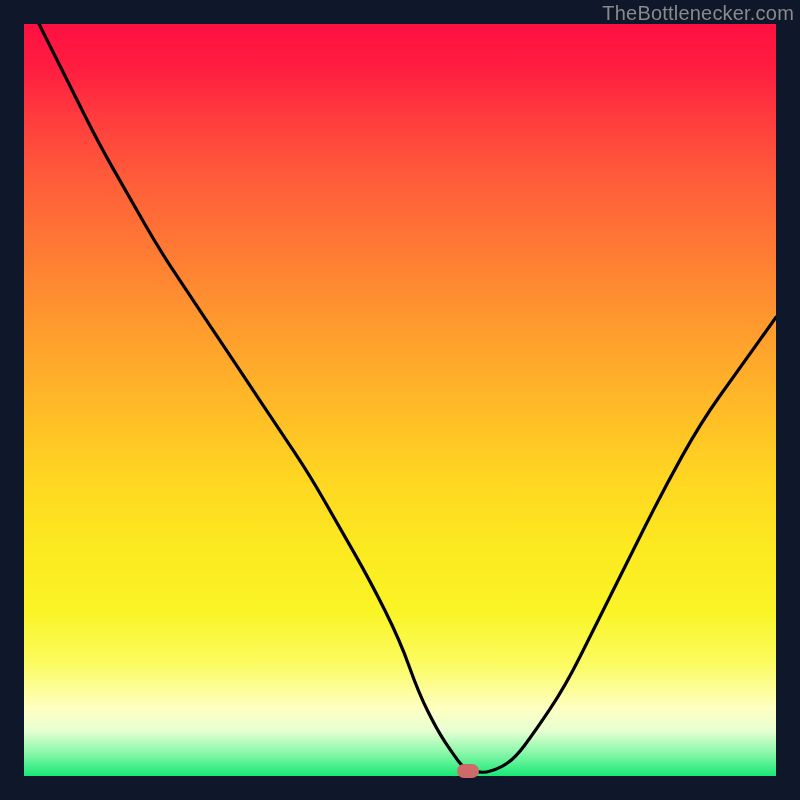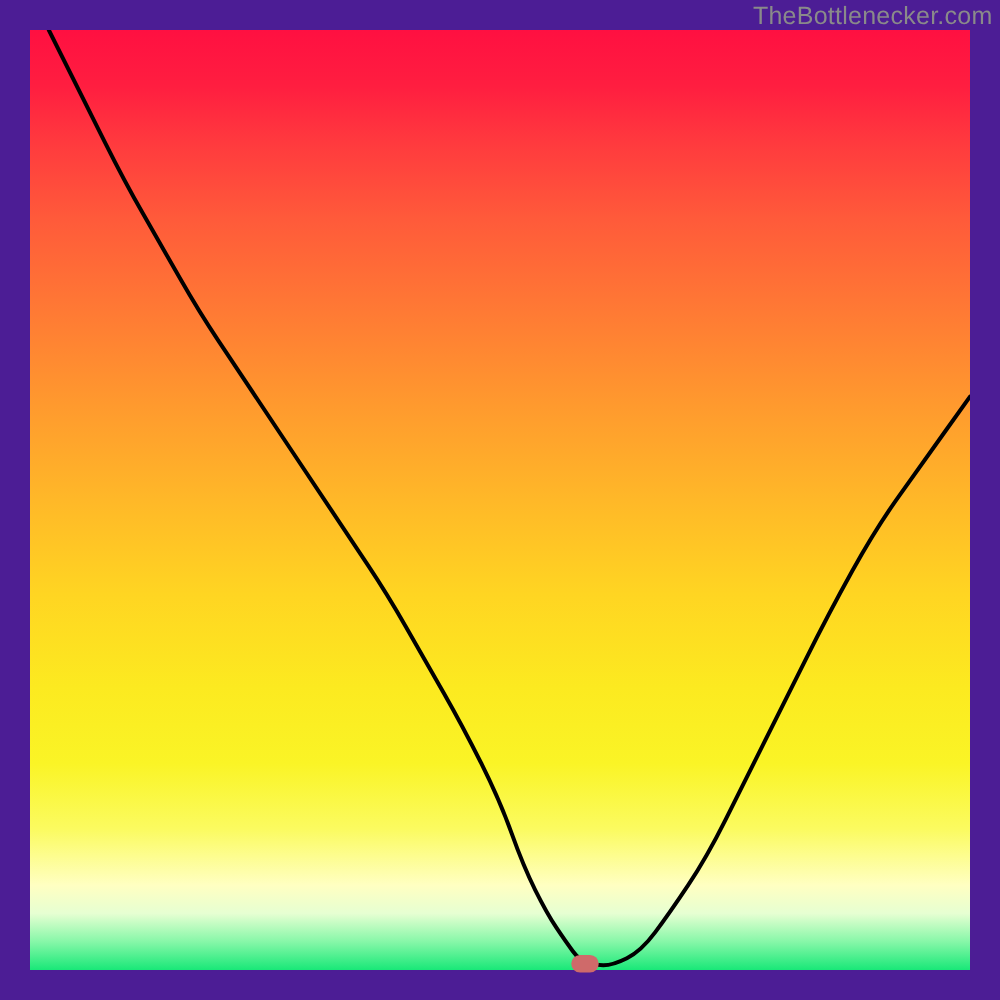--- a/index.html
+++ b/index.html
@@ -7,21 +7,21 @@
     padding: 0;
     width: 800px;
     height: 800px;
     background: #000;
     overflow: hidden;
   }
   .stage {
     position: relative;
     width: 800px;
     height: 800px;
-    background: #4c1d95;
+    background: #0f172a;
   }
   .plot {
     position: absolute;
     left: 24px;
     top: 24px;
     width: 752px;
     height: 752px;
     background: linear-gradient(to bottom,
       #ff1041 0%,
       #ff1e40 6%,

